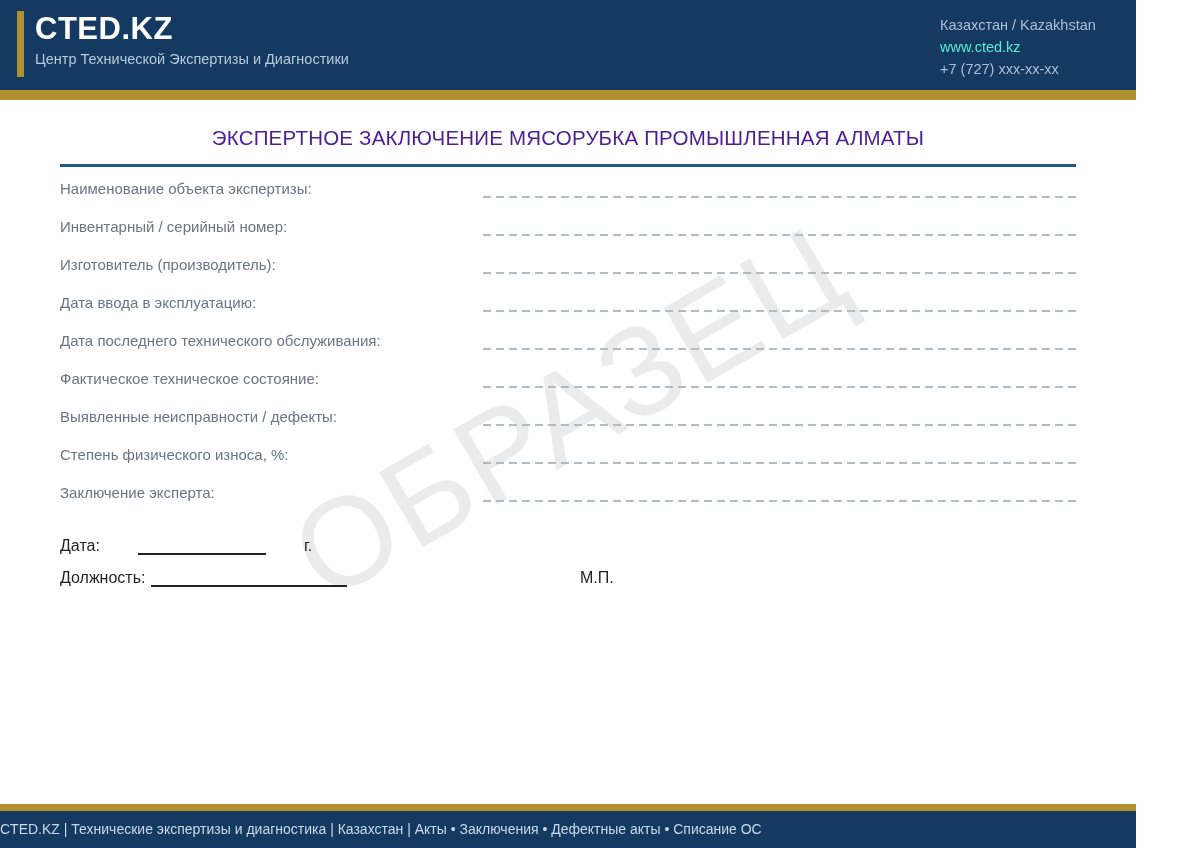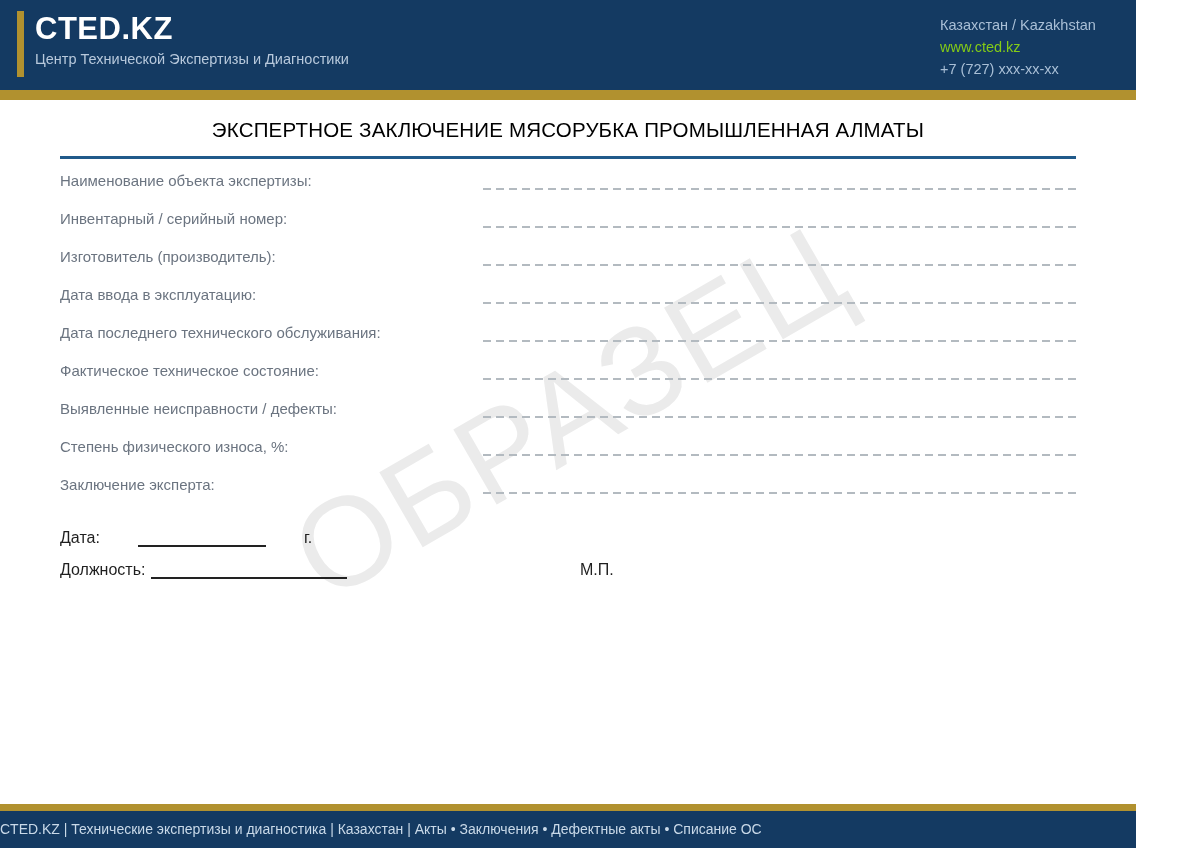--- a/index.html
+++ b/index.html
@@ -11,35 +11,35 @@
 
   
   .header { position:relative; height:90px; background:#143a62; }
   .header-left { position:absolute; left:17px; top:11px; display:flex; }
   .gold-accent { width:7px; height:66px; background:#b1912f; }
   .logo-block { margin-left:11px; }
   .logo { color:#ffffff; font-size:31px; font-weight:bold; letter-spacing:0.5px; line-height:36px; }
   .tagline { color:#b8c9dc; font-size:14.5px; margin-top:4px; }
   .header-right { position:absolute; left:940px; top:14px; font-size:14.5px; line-height:22px; }
   .header-country { color:#a9bfd6; }
-  .header-website { color:#84cc16; }
+  .header-website { color:#5eead4; }
   .header-phone { color:#a9bfd6; }
   .gold-strip { height:10px; background:#b1912f; }
 
   
   .watermark {
     position:absolute; left:570px; top:412px;
     transform:translate(-50%,-50%) rotate(-30deg);
     font-size:126px; color:#ebebeb; letter-spacing:3px;
     white-space:nowrap; z-index:0; user-select:none;
   }
 
   
   .content { position:absolute; left:60px; right:60px; top:100px; z-index:1; }
-  .doc-title { margin-top:18px; text-align:center; color:#000000; font-size:20.5px; letter-spacing:0.2px; }
+  .doc-title { margin-top:26px; text-align:center; color:#4c1d95; font-size:20.5px; letter-spacing:0.2px; }
   .title-rule { height:3px; background:#205a8a; margin-top:14px; }
 
   .fields { margin-top:7px; }
   .field-row { position:relative; height:38px; }
   .field-label { position:absolute; left:0; top:6px; font-size:15px; color:#6b7480; }
   .field-line {
     position:absolute; left:423px; right:0; top:22px; height:2px;
     background:repeating-linear-gradient(90deg,#b3bac0 0 8px,transparent 8px 13px);
   }
 

